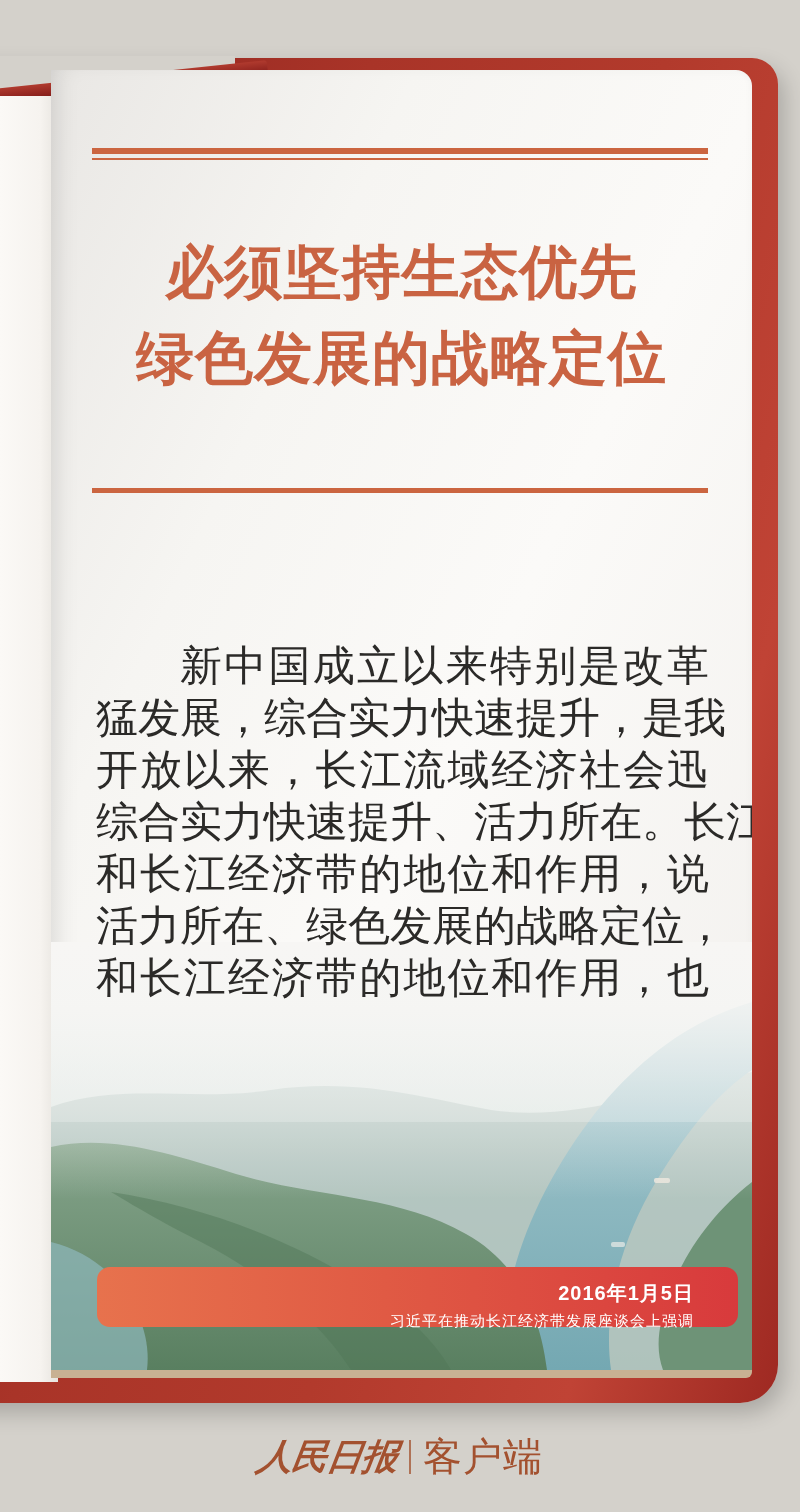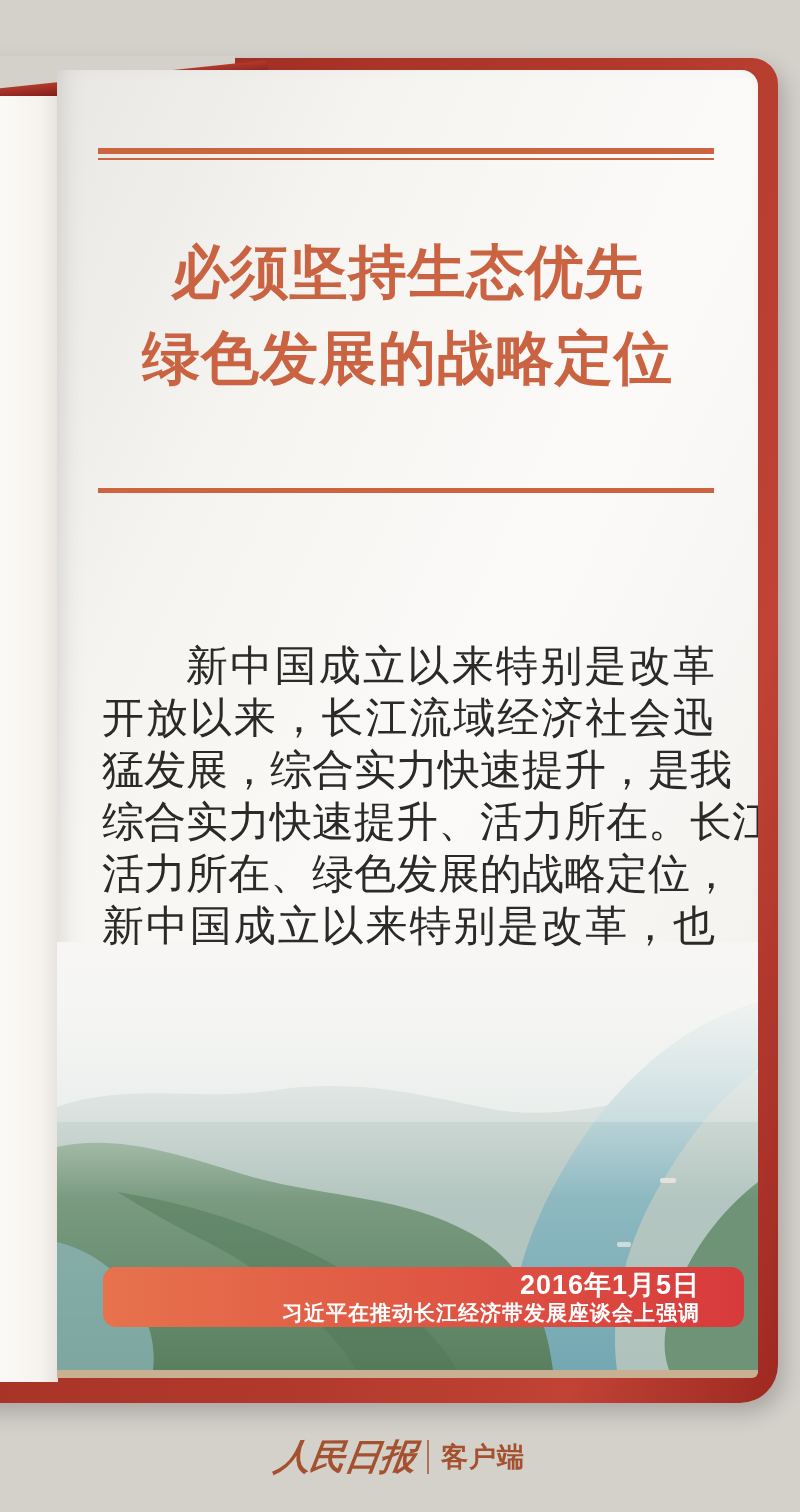--- a/index.html
+++ b/index.html
@@ -30,21 +30,21 @@
     border-radius:8px 3px 5px 3px;
     transform:rotate(-6deg);transform-origin:left center;
   }
   
   .page-stack{
     position:absolute;left:0;top:96px;width:58px;height:1286px;
     background:linear-gradient(90deg,#FBF9F6 0%,#F6F3EF 70%,#E7E4DF 100%);
   }
   
   .page{
-    position:absolute;left:57px;top:70px;width:701px;height:1300px;
+    position:absolute;left:51px;top:70px;width:701px;height:1300px;
     background:linear-gradient(115deg,#E9E7E4 0%,#F6F5F2 28%,#FBFAF8 55%,#F1EFEC 100%);
     border-radius:0 16px 6px 0;
     border-bottom:8px solid #C8B193;
     box-shadow:inset 16px 0 24px -12px rgba(0,0,0,.12), inset -5px 0 10px -6px rgba(0,0,0,.05);
     overflow:hidden;
   }
   
   .rule-double{position:absolute;left:41px;top:78px;width:616px;}
   .rule-double .thick{height:6px;background:#CB6540;}
   .rule-double .gap{height:4px;}
@@ -79,35 +79,35 @@
   
   .banner{
     position:absolute;left:46px;top:1197px;width:641px;height:60px;z-index:4;
     background:linear-gradient(90deg,#E7724D 0%,#E05A44 45%,#D83A3C 100%);
     border-radius:13px;
     color:#FFFFFF;
     text-align:right;
     padding-right:44px;box-sizing:border-box;
     font-family:"Liberation Sans", sans-serif;
   }
-  .banner .date{margin-top:4px;font-size:27px;line-height:29px;font-weight:700;letter-spacing:1px;}
-  .banner .attribution{font-size:21px;line-height:25px;font-weight:700;letter-spacing:1px;}
+  .banner .date{margin-top:12px;font-size:20px;line-height:29px;font-weight:700;letter-spacing:1px;}
+  .banner .attribution{font-size:15px;line-height:25px;font-weight:400;letter-spacing:1px;}
   
   .footer{
     position:absolute;left:0;top:1432px;width:100%;height:50px;
     display:flex;align-items:center;justify-content:center;
   }
   .brand{
     color:#A3512F;font-size:36px;font-weight:700;font-style:italic;
     font-family:"Liberation Serif", serif;
     transform:skewX(-8deg);letter-spacing:-1px;
   }
   .logo-divider{width:2px;height:34px;background:#A3512F;opacity:.75;margin:0 12px;}
   .product{
-    color:#A3512F;font-size:27px;font-weight:700;letter-spacing:1px;
+    color:#A3512F;font-size:39px;font-weight:400;letter-spacing:1px;
     font-family:"Liberation Sans", sans-serif;
   }
 </style>
 </head>
 <body>
 
 <div class="book-cover"></div>
 <div class="cover-wedge"></div>
 <div class="cover-ribbon"></div>
 
@@ -161,25 +161,26 @@
 
   <div class="headline">
     <div>必须坚持生态优先</div>
     <div>绿色发展的战略定位</div>
   </div>
 
   <div class="rule-single"></div>
 
   <div class="body-text">
     <div class="body-line indent">新中国成立以来特别是改革</div>
+    <div class="body-line">猛发展，综合实力快速提升，是我</div>
     <div class="body-line">开放以来，长江流域经济社会迅</div>
-    <div class="body-line">猛发展，综合实力快速提升，是我</div>
     <div class="body-line">综合实力快速提升、活力所在。长江</div>
+    <div class="body-line">和长江经济带的地位和作用，说</div>
     <div class="body-line">活力所在、绿色发展的战略定位，</div>
-    <div class="body-line">新中国成立以来特别是改革，也</div>
+    <div class="body-line">和长江经济带的地位和作用，也</div>
   </div>
 
   <div class="banner">
     <div class="date">2016年1月5日</div>
     <div class="attribution">习近平在推动长江经济带发展座谈会上强调</div>
   </div>
 
 </div>
 
 <div class="footer">

